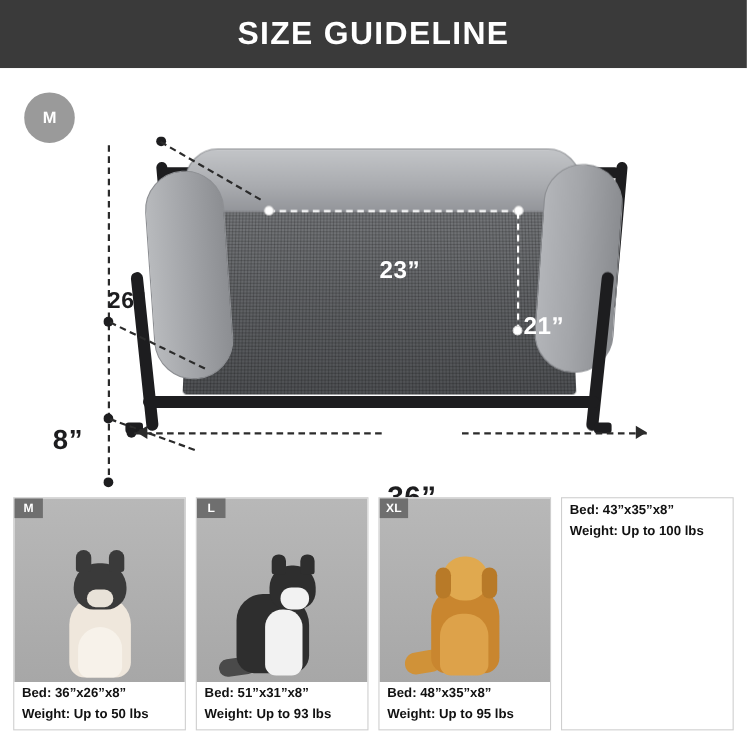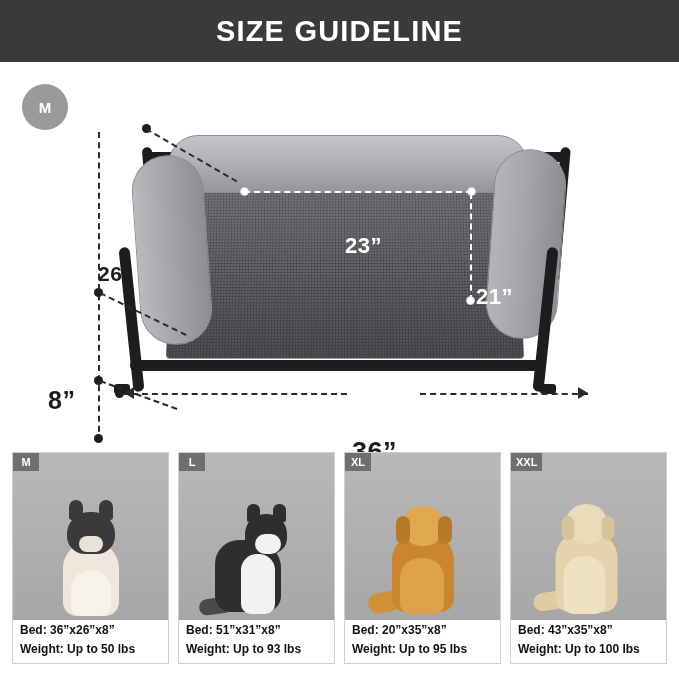--- a/index.html
+++ b/index.html
@@ -386,34 +386,23 @@
         <div class="card-tag">XL</div>
         <div class="dog dog-xl">
           <div class="tail"></div>
             <div class="body"></div>
             <div class="chest"></div>
           <div class="head"></div>
           <div class="ear l"></div>
             <div class="ear r"></div>
         </div>
       </div>
-      <div class="card-text">Bed: 20”x35”x8”</div>
+      <div class="card-text">Bed: 48”x35”x8”</div>
       <div class="card-text">Weight: Up to 95 lbs</div>
     </div>
 
     <div class="card">
-      <div class="card-photo">
-        <div class="card-tag">XXL</div>
-        <div class="dog dog-xxl">
-          <div class="tail"></div>
-            <div class="body"></div>
-            <div class="chest"></div>
-          <div class="head"></div>
-          <div class="ear l"></div>
-            <div class="ear r"></div>
-        </div>
-      </div>
       <div class="card-text">Bed: 43”x35”x8”</div>
       <div class="card-text">Weight: Up to 100 lbs</div>
     </div>
 
   </div>
 </div>
 
 </body></html>

